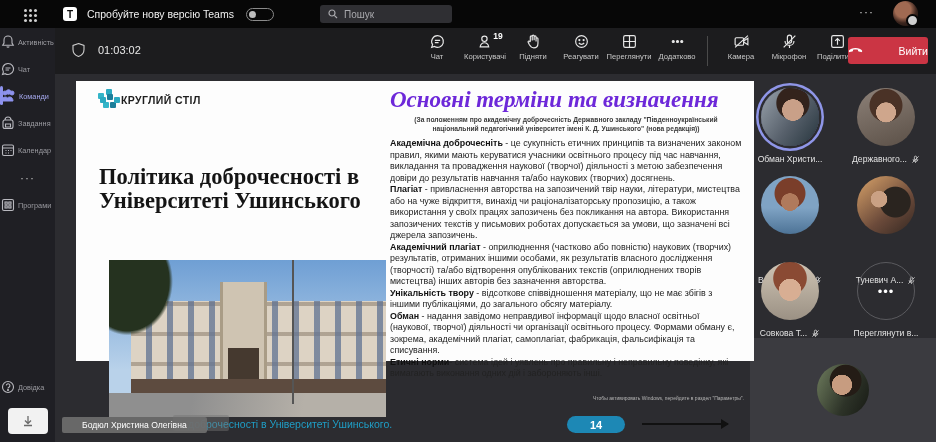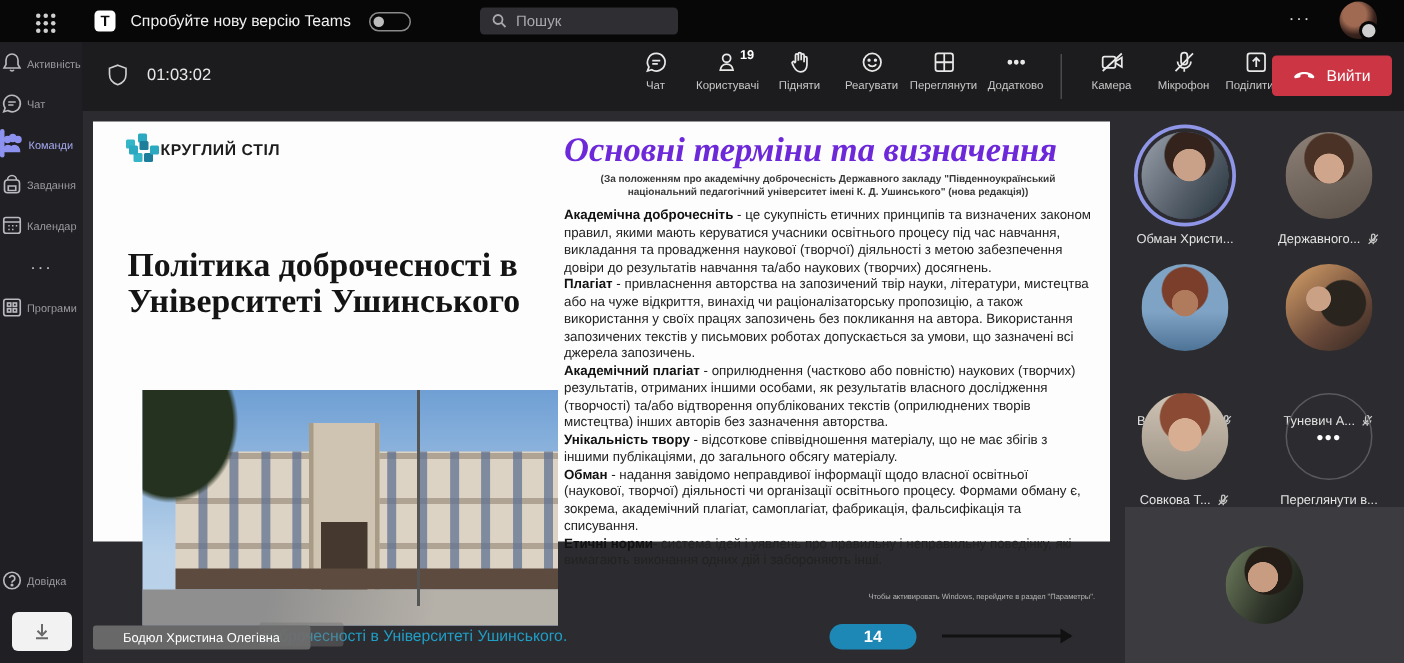--- a/index.html
+++ b/index.html
@@ -42,27 +42,27 @@
   .mtoolbar { position:absolute; left:55px; top:28px; width:881px; height:46px; background:#1c1c1e; z-index:20; }
   .timer-wrap { position:absolute; left:16px; top:14px; display:flex; align-items:center; gap:12px; color:#e8e8e8; font-size:11px; }
   .tbtn-group { position:absolute; left:358px; top:5px; display:flex; }
   .tbtn { width:48px; display:flex; flex-direction:column; align-items:center; gap:2px; color:#fff; }
   .tbtn .lbl { font-size:7.6px; color:#c8c8c8; white-space:nowrap; }
   .tbtn svg { stroke:#e8e8e8; }
   .badge19 { position:absolute; margin-left:26px; margin-top:-2px; font-size:8.5px; font-weight:bold; color:#fff; }
   .tb-divider { position:absolute; left:652px; top:8px; width:1px; height:30px; background:#4a4a4a; }
   .dev-group { position:absolute; left:662px; top:5px; display:flex; }
   .leave-btn { position:absolute; left:793px; top:9px; width:80px; height:27px; background:#cb3544; border-radius:3px;
-    display:flex; align-items:center; justify-content:center; gap:7px; color:#fff; font-size:10.5px; }
+    display:flex; align-items:center; justify-content:space-between; gap:7px; color:#fff; font-size:10.5px; }
 
   
   .content { position:absolute; left:55px; top:74px; width:881px; height:368px; background:#2c2c30; }
 
   
-  .slide { position:absolute; left:7px; top:7px; width:678px; height:280px; background:#fdfdfd; z-index:1;padding-left:28px; }
+  .slide { position:absolute; left:21px; top:7px; width:678px; height:280px; background:#fdfdfd; z-index:1;padding-left:28px; }
   .slide-logo { position:absolute; left:22px; top:13px; display:flex; align-items:center; gap:9px; }
   .logo-dots { width:6px; height:6px; margin-left:2px; background:#2aa9c0; border-radius:1px;
     box-shadow:7px -3px 0 #1c7e9a, 14px 0 0 #2aa9c0, 3px 5px 0 #34b5c8, 10px 5px 0 #1c7e9a, -2px -4px 0 #34b5c8, 6px -8px 0 #2aa9c0; }
   .logo-text { font-size:10.5px; font-weight:bold; color:#1e1e1e; letter-spacing:.4px; margin-left:6px; }
   .slide-title { position:absolute; left:23px; top:84px; width:280px; font-family:"Liberation Serif", serif;
     font-weight:bold; font-size:22.5px; line-height:23.5px; color:#141414; }
   .photo { position:absolute; left:33px; top:179px; width:277px; height:157px; overflow:hidden;
     background:linear-gradient(#6f9fd4, #b9d2ea 70%); }
   .ph-building { position:absolute; left:8%; right:0; top:26%; height:58%; background:#ddd3c4;
     background-image:

